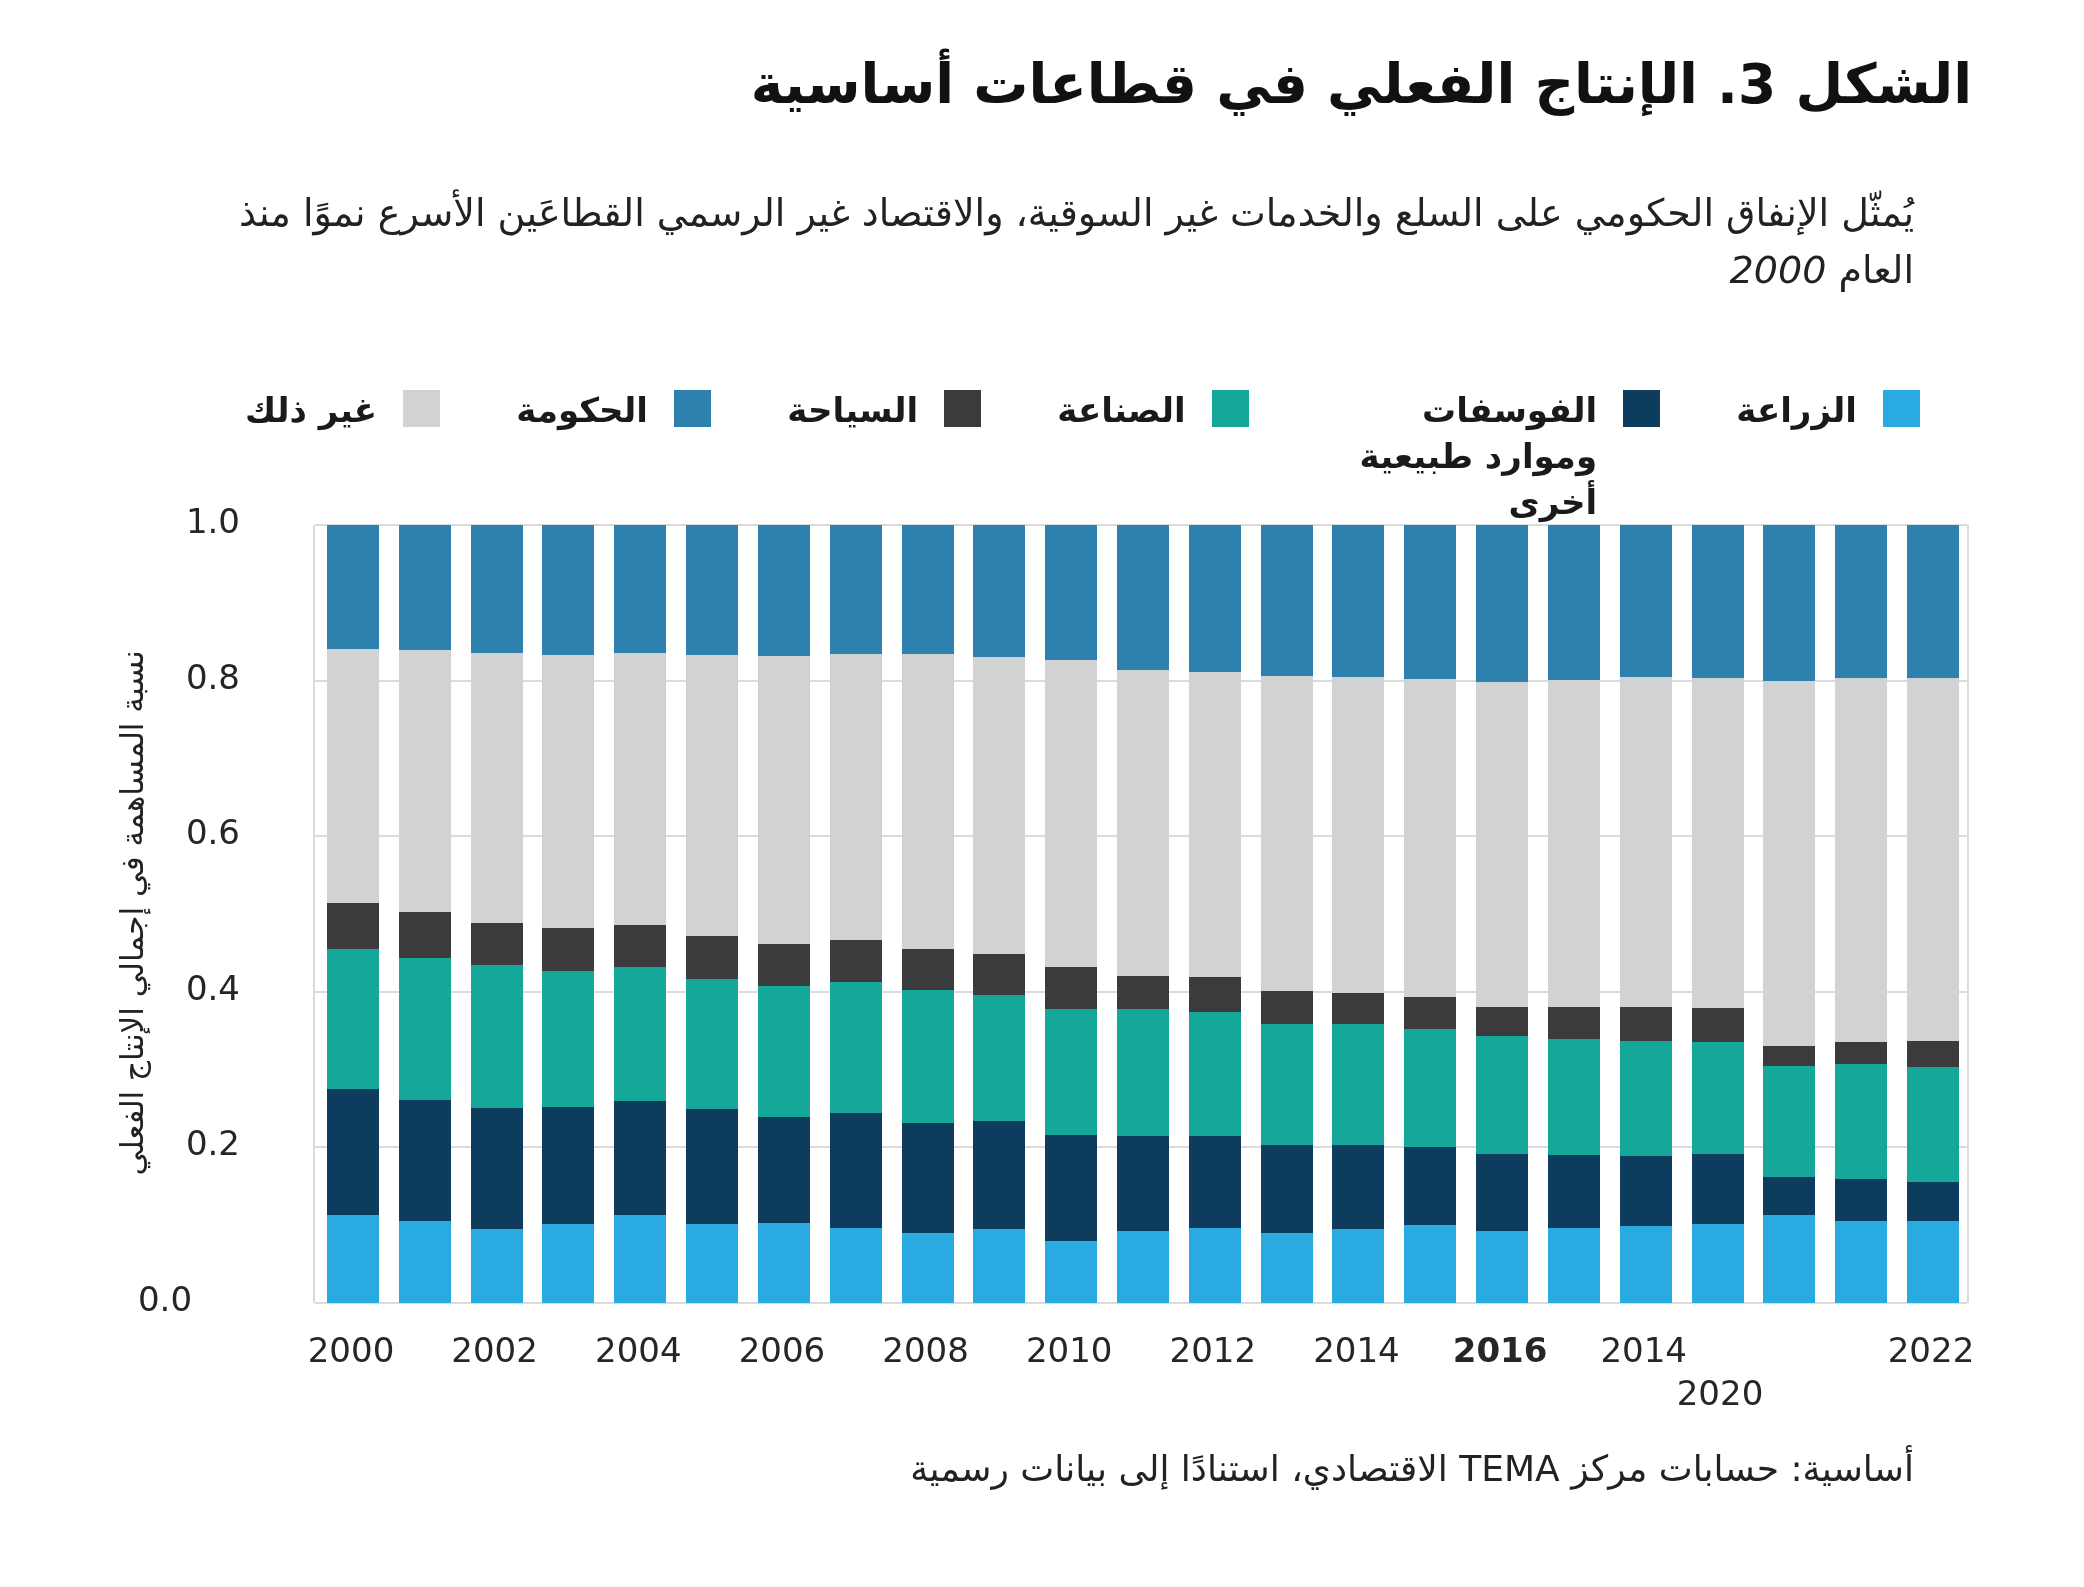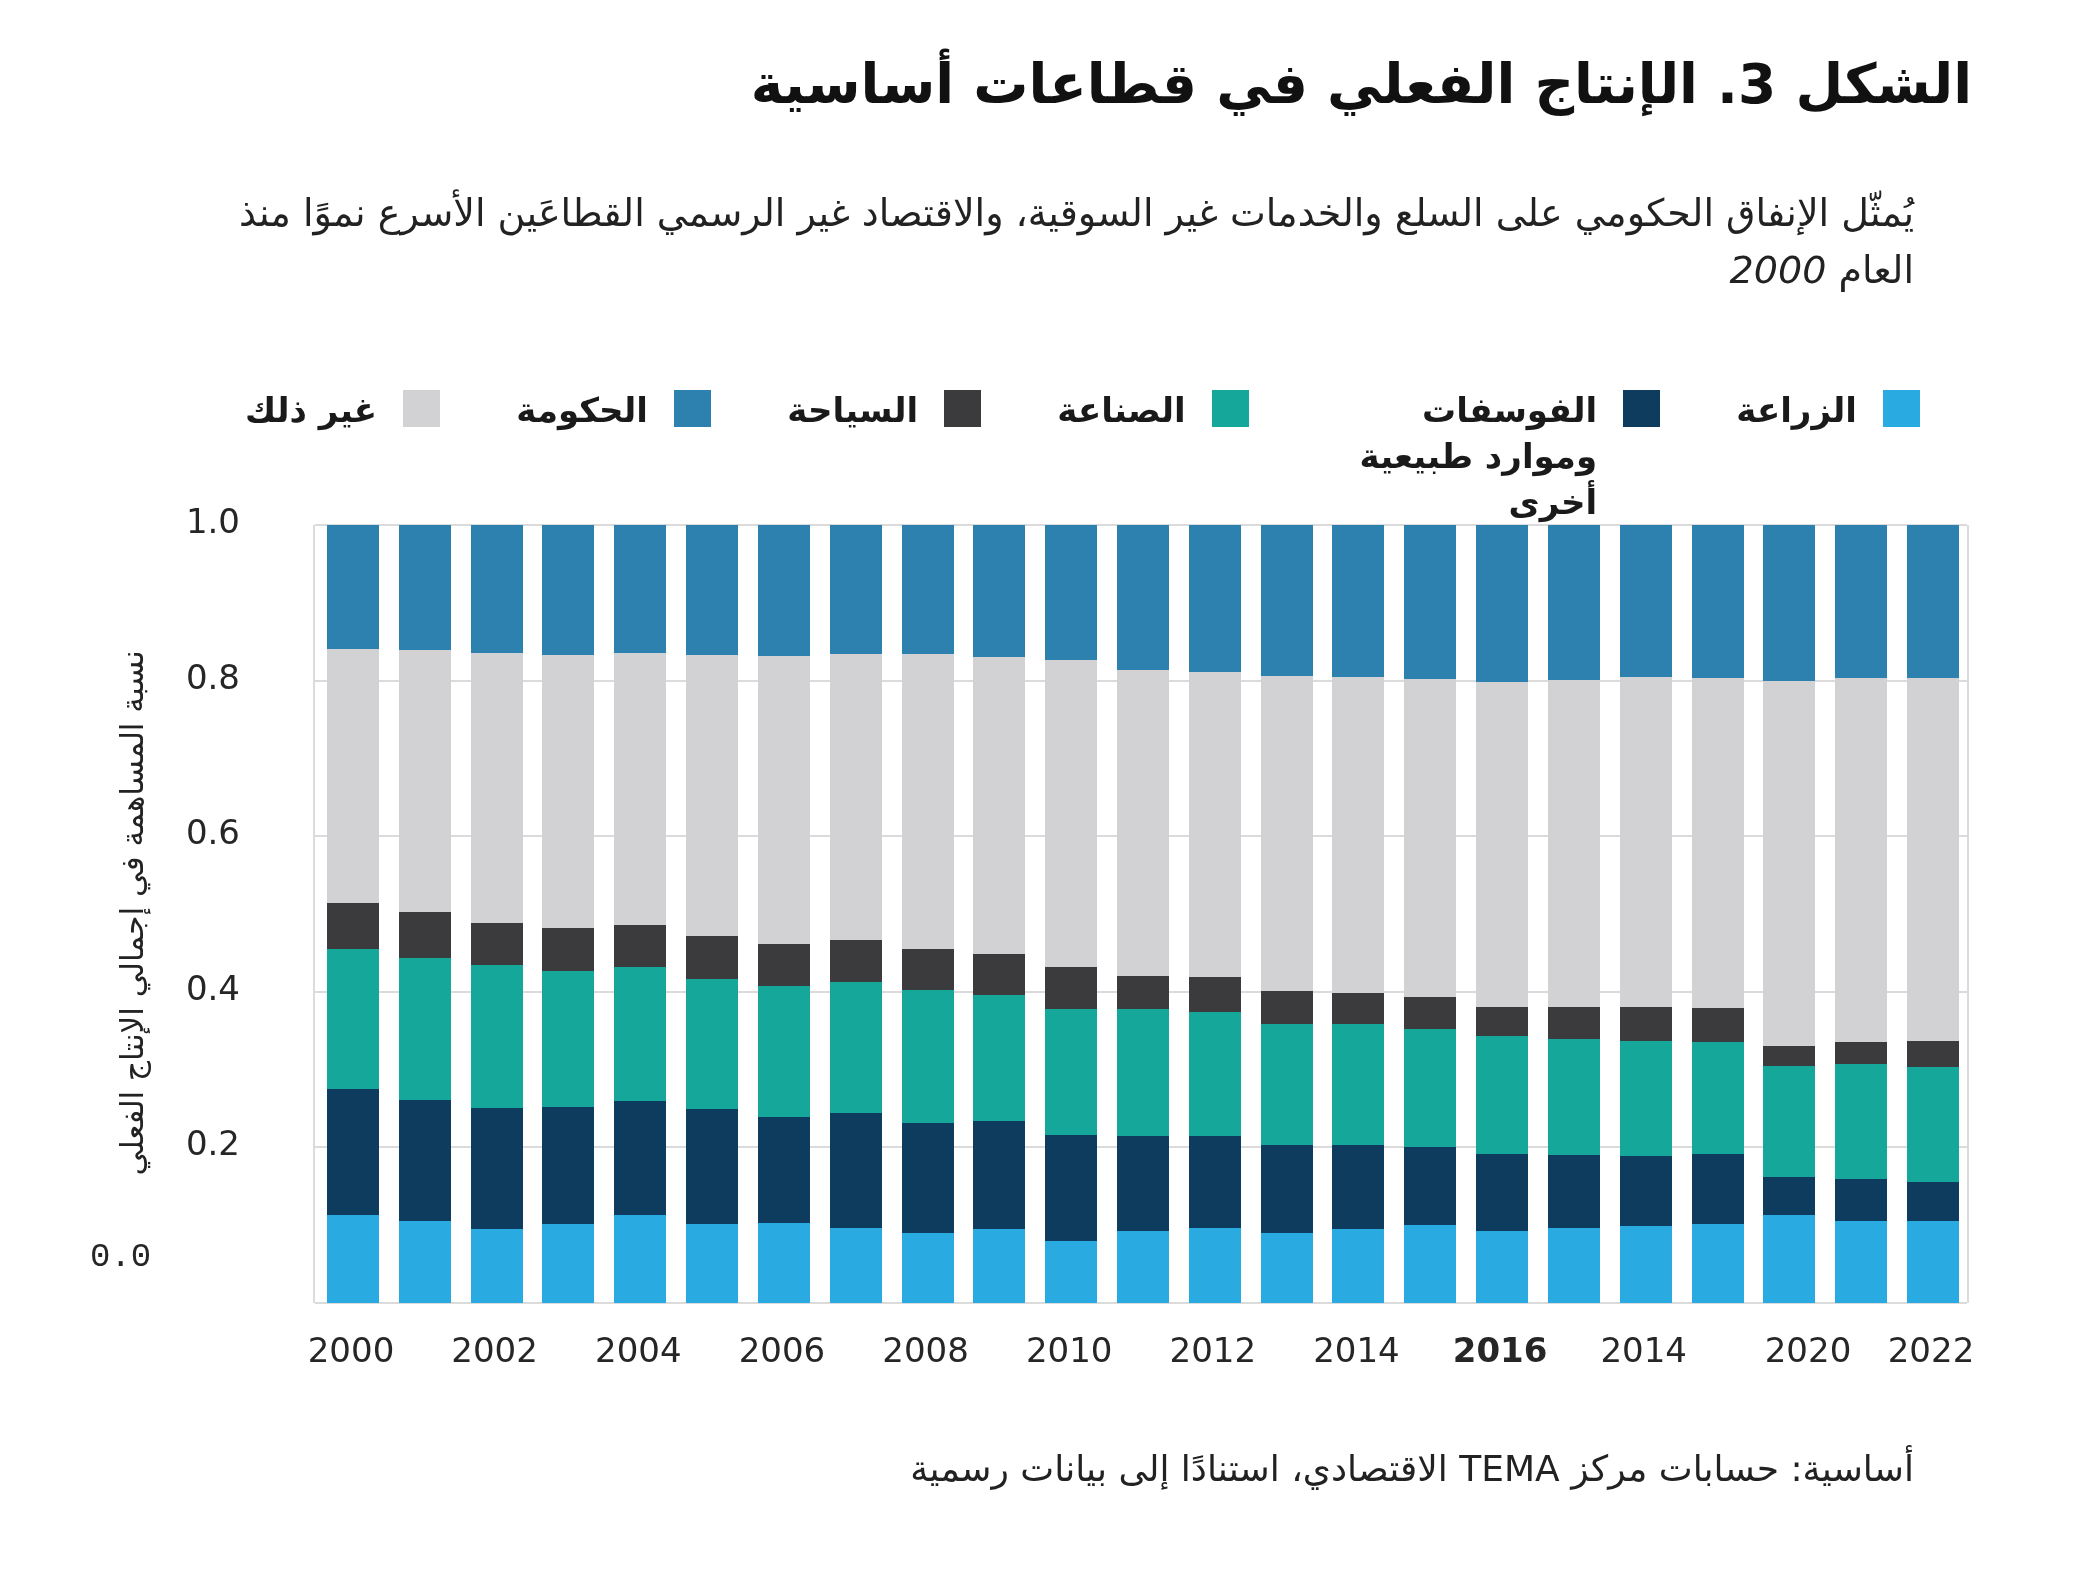--- a/index.html
+++ b/index.html
@@ -286,25 +286,25 @@
     </div>
   </div>
 
 <div class="source">أساسية: حسابات مركز TEMA الاقتصادي، استنادًا إلى بيانات رسمية</div>
 
 <div class="ytick" style="top: 501px; text-align: right;">1.0</div>
 <div class="ytick" style="top: 656.6px; text-align: right;">0.8</div>
 <div class="ytick" style="top: 812.2px; text-align: right;">0.6</div>
 <div class="ytick" style="top: 967.8px; text-align: right;">0.4</div>
 <div class="ytick" style="top: 1123.4px; text-align: right;">0.2</div>
-<div class="ytick" style="top: 1238px; text-align: left; font-family: Liberation Mono, monospace;">0.0</div>
+<div class="ytick" style="top: 1279px; text-align: center;">0.0</div>
 <div class="xtick" style="left: 261px;">2000</div>
 <div class="xtick" style="left: 404.636px;">2002</div>
 <div class="xtick" style="left: 548.273px;">2004</div>
 <div class="xtick" style="left: 691.909px;">2006</div>
 <div class="xtick" style="left: 835.545px;">2008</div>
 <div class="xtick" style="left: 979.182px;">2010</div>
 <div class="xtick" style="left: 1122.82px;">2012</div>
 <div class="xtick" style="left: 1266.45px;">2014</div>
 <div class="xtick" style="left: 1410.09px; font-weight: bold;">2016</div>
 <div class="xtick" style="left: 1553.73px;">2014</div>
-<div class="xtick" style="left: 1718px;">2020</div>
+<div class="xtick" style="left: 1630px; margin-top: 43px;">2020</div>
 <div class="xtick" style="left: 1841px;">2022</div>
 
 </body></html>

